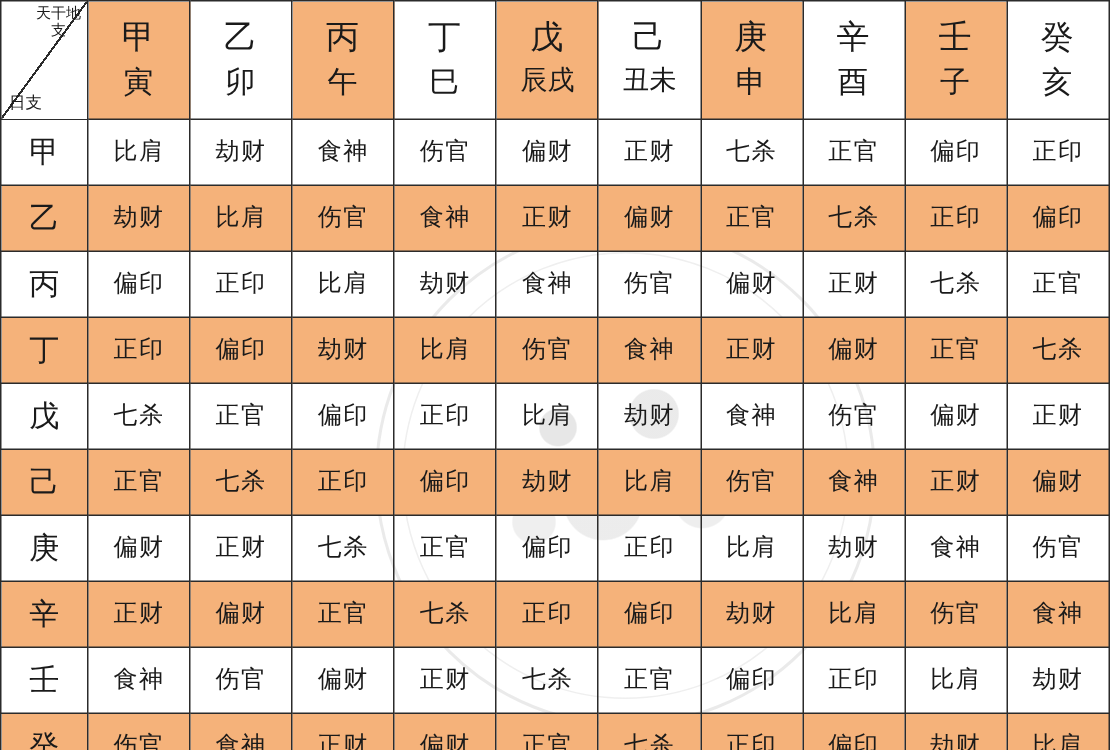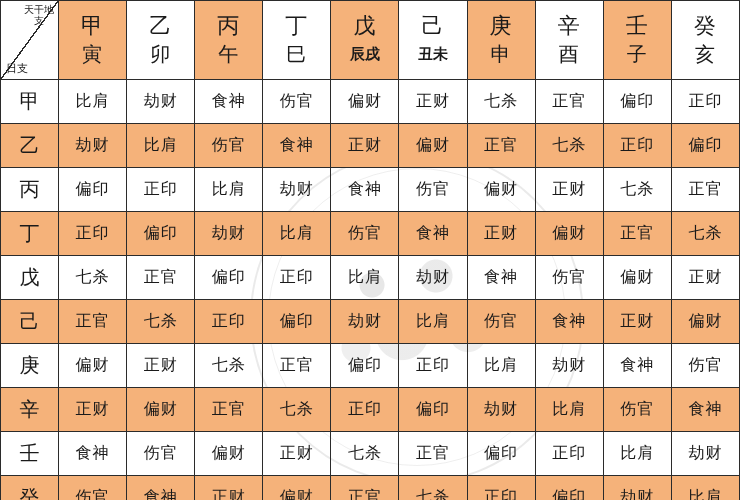--- a/index.html
+++ b/index.html
@@ -100,21 +100,21 @@
   
   td.head {
     height: 78px;
     font-size: 21px;
     line-height: 26px;
     letter-spacing: 1px;
     padding: 4px 0 4px 0;
   }
   td.head .stem { display: block; font-size: 22px; }
   td.head .branch { display: block; font-size: 20px; margin-top: 2px; }
-  td.head.wide .branch { font-size: 15px; letter-spacing: 0; font-weight: bold; }
+  td.head.wide .branch { font-size: 18px; letter-spacing: 0; }
 
   td.rowhead {
     height: 43px;
     font-size: 20px;
   }
   td.cell {
     height: 43px;
     font-size: 16px;
     letter-spacing: 1px;
   }

